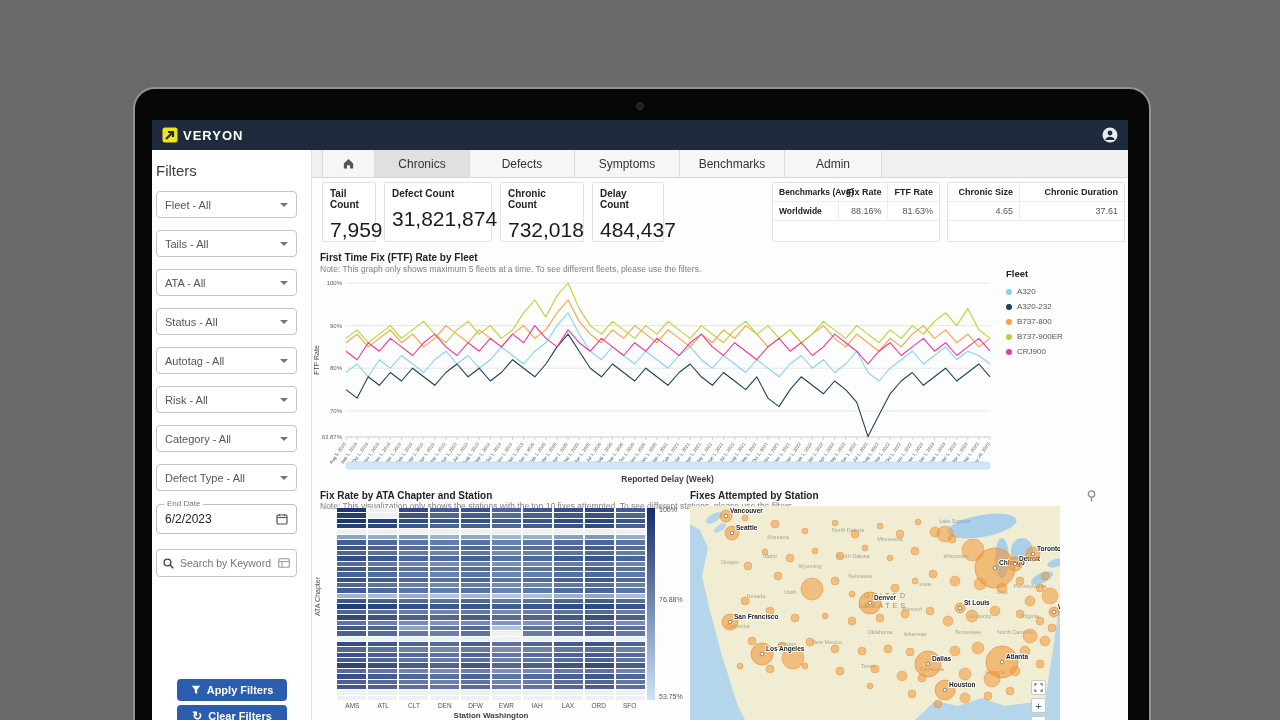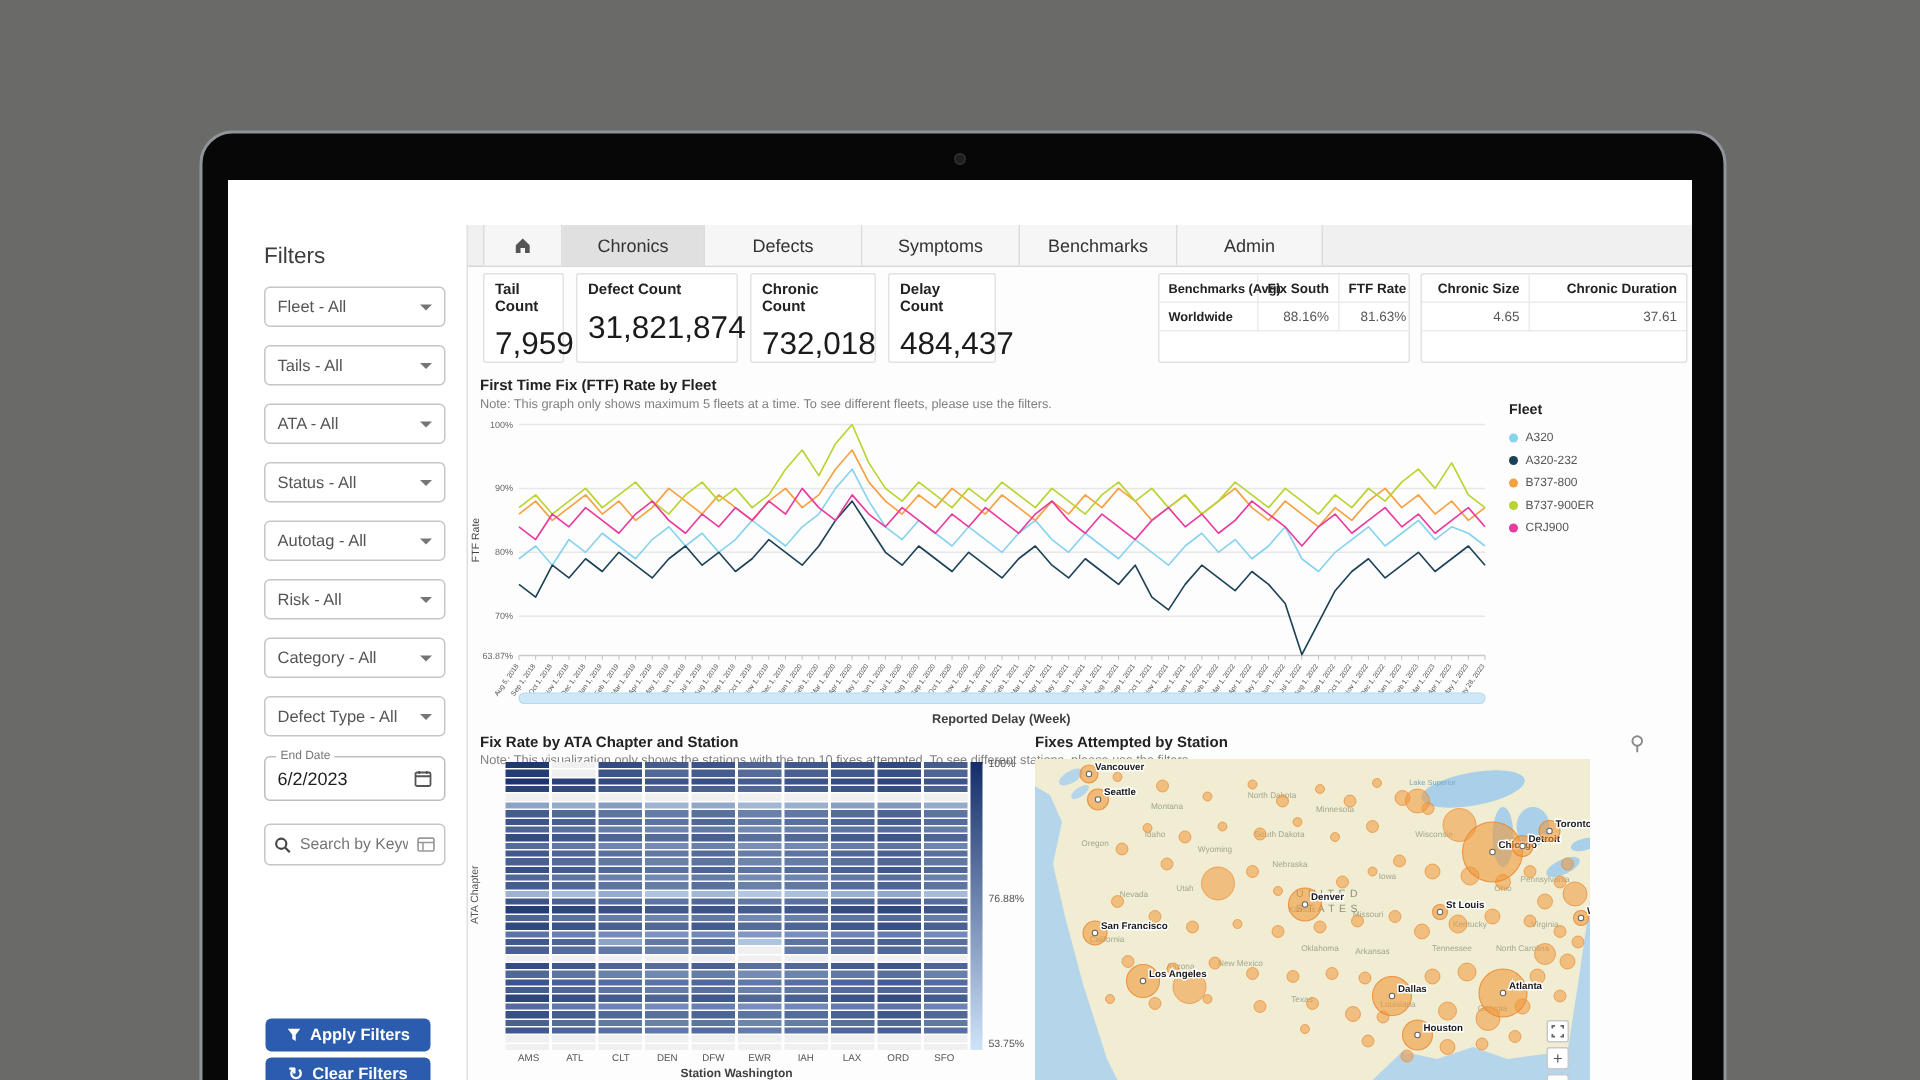--- a/index.html
+++ b/index.html
@@ -8,21 +8,21 @@
   .laptop{position:absolute;left:133px;top:87px;width:1014px;height:660px;background:#070707;border:2px solid #90939a;border-radius:22px;}
   .webcam{position:absolute;left:636px;top:102px;width:6px;height:6px;border-radius:50%;background:#1f1f1f;border:1px solid #333;}
   .screen{position:absolute;left:152px;top:120px;width:976px;height:600px;background:#ffffff;overflow:hidden;}
 
   
   .app-header{position:absolute;left:0;top:0;width:100%;height:30px;background:#1d2b3c;display:flex;align-items:center;justify-content:space-between;padding:0 10px;box-sizing:border-box;}
   .brand{display:flex;align-items:center;gap:5px;}
   .brand-text{color:#fff;font-weight:bold;font-size:13px;letter-spacing:1px;}
 
   
-  .sidebar{position:absolute;left:0;top:30px;width:160px;height:570px;background:#fff;border-right:1px solid #e0e0e0;box-sizing:border-box;padding:10px 14px 0 24px;overflow:hidden;}
+  .sidebar{position:absolute;left:0;top:30px;width:160px;height:570px;background:#fff;border-right:1px solid #e0e0e0;box-sizing:border-box;padding:10px 14px 0 4px;overflow:hidden;}
   .sidebar h2{margin:2px 0 12px 0;font-size:15px;font-weight:normal;color:#3c3c3c;}
   .dd{height:25px;border:1px solid #c6c6c6;border-radius:4px;background:#fff;display:flex;align-items:center;justify-content:space-between;padding:0 8px;margin-bottom:12px;cursor:pointer;}
   .dd span{font-size:11px;color:#555;}
   .caret{width:0;height:0;border-left:4px solid transparent;border-right:4px solid transparent;border-top:4px solid #757575;}
   .datefield{position:relative;border:1px solid #bdbdbd;border-radius:4px;height:28px;margin-top:13px;display:flex;align-items:center;justify-content:space-between;padding:0 8px;}
   .datefield .flabel{position:absolute;top:-6px;left:7px;background:#fff;padding:0 3px;font-size:8px;color:#777;}
   .datefield .dval{font-size:12px;color:#1f1f1f;}
   .searchbox{border:1px solid #c6c6c6;border-radius:4px;height:26px;margin-top:15px;display:flex;align-items:center;gap:4px;padding:0 6px;}
   .searchbox input{border:none;outline:none;flex:1;min-width:0;font-size:10.5px;color:#444;font-family:"Liberation Sans",sans-serif;background:transparent;}
   .btn-stack{position:absolute;left:25px;top:529px;width:110px;display:flex;flex-direction:column;gap:4px;}
@@ -71,20 +71,34 @@
   .map-pin{position:absolute;left:397px;top:2px;}
 </style>
 </head>
 <body>
 
 <div class="laptop"></div>
 <div class="webcam"></div>
 
 <div class="screen">
 
+  <div class="app-header">
+    <div class="brand">
+      <svg width="16" height="16" viewBox="0 0 16 16">
+        <rect x="0.5" y="0.5" width="15" height="15" rx="2.5" fill="#f2e51d"></rect>
+        <path d="M4 12 L10.5 5.5 M6 5 H11 V10" stroke="#1d2b3c" stroke-width="2.2" fill="none"></path>
+      </svg>
+      <span class="brand-text">VERYON</span>
+    </div>
+    <svg width="16" height="16" viewBox="0 0 16 16" style="cursor:pointer">
+      <circle cx="8" cy="8" r="7.5" fill="#e9ebee"></circle>
+      <circle cx="8" cy="6" r="2.4" fill="#1d2b3c"></circle>
+      <path d="M3.2 13 A5.2 5.2 0 0 1 12.8 13 Z" fill="#1d2b3c"></path>
+    </svg>
+  </div>
 
   <div class="sidebar">
     <h2>Filters</h2>
     <div id="dropdowns">
         <div class="dd">
           <span>Fleet - All</span>
           <div class="caret"></div>
         </div>
         <div class="dd">
           <span>Tails - All</span>
@@ -180,21 +194,21 @@
         </div>
         <div class="kpi-card" style="width: 72px;">
           <div class="kpi-label">Delay Count</div>
           <div class="kpi-value">484,437</div>
         </div>
       </div>
 
     <div class="tbl-card" style="position:absolute;left:460px;top:32px;width:168px;">
       <div class="bm-grid">
         <div class="tcell hd">Benchmarks (Avg)</div>
-        <div class="tcell hd num" style="color:#222">Fix South</div>
+        <div class="tcell hd num" style="color:#222">Fix Rate</div>
         <div class="tcell hd num" style="color:#222;border-right:none">FTF Rate</div>
         <div class="tcell hd">Worldwide</div>
         <div class="tcell num">88.16%</div>
         <div class="tcell num" style="border-right:none">81.63%</div>
       </div>
     </div>
 
     <div class="tbl-card" style="position:absolute;left:635px;top:32px;width:178px;">
       <div class="cs-grid">
         <div class="tcell hd num" style="color:#222">Chronic Size</div>

